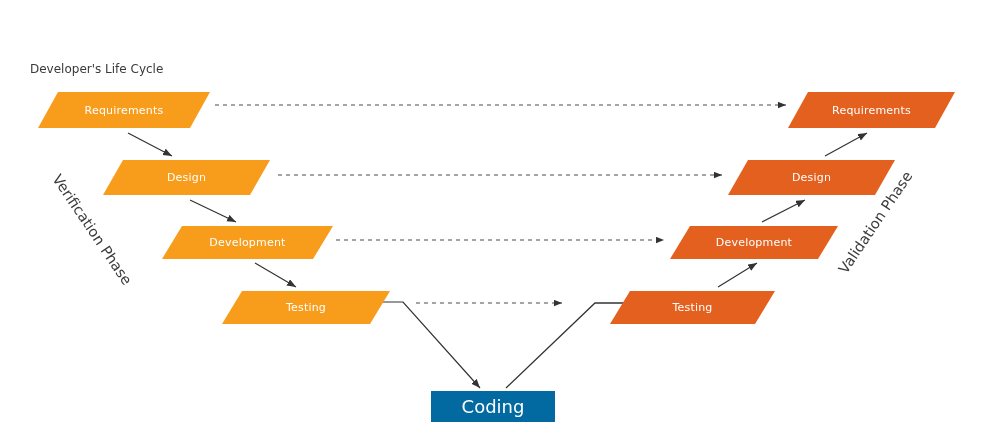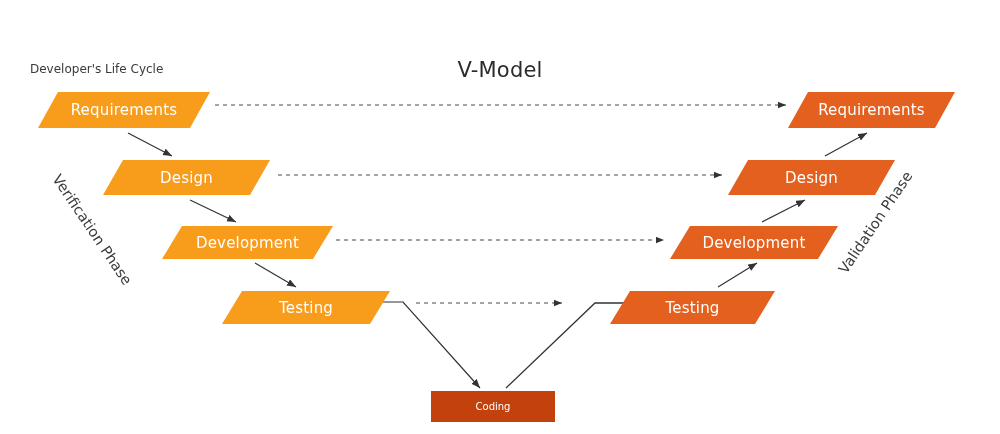--- a/index.html
+++ b/index.html
@@ -64,21 +64,21 @@
     transform: rotate(-56deg);
   }
 
   
   .stage {
     position: absolute;
     display: flex;
     align-items: center;
     justify-content: center;
     color: #ffffff;
-    font-size: 15px;
+    font-size: 11px;
     letter-spacing: 0.2px;
     white-space: nowrap;
     clip-path: polygon(20px 0, 100% 0, calc(100% - 20px) 100%, 0 100%);
     -webkit-clip-path: polygon(20px 0, 100% 0, calc(100% - 20px) 100%, 0 100%);
   }
   .stage.dev-side  { background: #F89C1C; }
   .stage.test-side { background: #E4601E; }
 
   
   .stage.l-req  { left: 38px;  top: 92px;  width: 172px; height: 36px; }
@@ -92,26 +92,26 @@
   .stage.r-dev  { left: 670px; top: 226px; width: 168px; height: 33px; }
   .stage.r-tst  { left: 610px; top: 291px; width: 165px; height: 33px; }
 
   
   .coding-box {
     position: absolute;
     left: 431px;
     top: 391px;
     width: 124px;
     height: 31px;
-    background: #c2410c;
+    background: #0369a1;
     color: #ffffff;
     display: flex;
     align-items: center;
     justify-content: center;
-    font-size: 10px;
+    font-size: 18px;
   }
 </style>
 </head>
 <body>
 
 <div id="canvas">
 
   <svg id="svg-layer" viewBox="0 0 1000 434" xmlns="http://www.w3.org/2000/svg">
     <defs>
       <marker id="arrow-solid" markerWidth="9" markerHeight="9" refX="7.5" refY="3" orient="auto" markerUnits="strokeWidth">
@@ -140,21 +140,20 @@
       <line x1="336" y1="240" x2="664" y2="240" stroke="#4a4a4a" stroke-width="1.1" stroke-dasharray="4 4" marker-end="url(#arrow-dash)"></line>
       <line x1="416" y1="303" x2="562" y2="303" stroke="#4a4a4a" stroke-width="1.1" stroke-dasharray="4 4" marker-end="url(#arrow-dash)"></line>
     </g>
 
     <g>
       <polyline points="378,302 403,302 480,388" fill="none" stroke="#333333" stroke-width="1.2" marker-end="url(#arrow-solid)"></polyline>
       <polyline points="506,388 595,303 645,303" fill="none" stroke="#333333" stroke-width="1.3" marker-end="url(#arrow-solid)"></polyline>
     </g>
   </svg>
 
-  <div class="diagram-title">V-Model</div>
 
   <div class="side-title left">Developer's Life Cycle</div>
 
 
   <div class="phase-label verification">Verification Phase</div>
 
   <div class="phase-label validation">Validation Phase</div>
 
   <div class="stage dev-side l-req">Requirements</div>
   <div class="stage dev-side l-des">Design</div>

